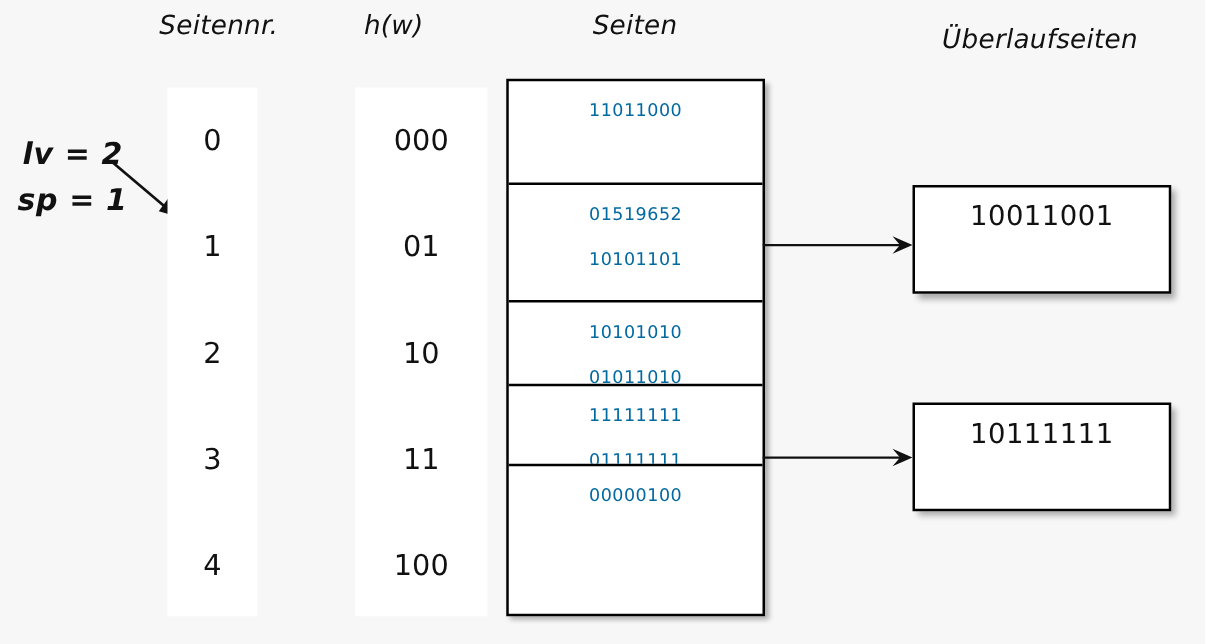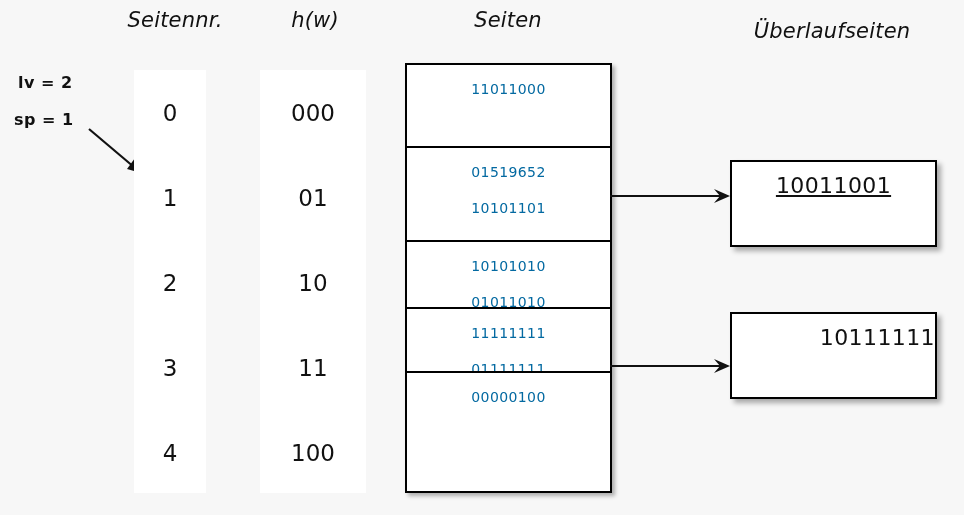--- a/index.html
+++ b/index.html
@@ -34,25 +34,27 @@
     transform: translateX(-50%);
   }
   #heading-seitennr { left: 175px; top: 8px; }
   #heading-hw       { left: 315px; top: 8px; }
   #heading-seiten   { left: 508px; top: 8px; }
   #heading-ueber    { left: 832px; top: 6px; margin-top: 13px; }
 
   
   .param-label {
     position: absolute;
-    font-size: 16px;
+    font-style: italic;
+    font-size: 24px;
     font-weight: 600;
     letter-spacing: 0.5px;
     white-space: nowrap;
     color: #111111;
+    margin-top: 36px;
   }
   #param-lv { left: 18px; top: 73px; }
   #param-sp { left: 14px; top: 110px; }
 
   
   #pointer-arrow {
     position: absolute;
     left: 85px;
     top: 125px;
     width: 70px;
@@ -60,21 +62,21 @@
   }
 
   
   .strip {
     position: absolute;
     background: #ffffff;
     top: 70px;
     height: 423px;
   }
   #strip-seitennr { left: 134px; width: 72px; }
-  #strip-hw       { left: 260px; width: 106px; }
+  #strip-hw       { left: 284px; width: 106px; }
 
   .strip-cell {
     position: absolute;
     left: 0;
     width: 100%;
     text-align: center;
     font-size: 23px;
     font-weight: 500;
     color: #111111;
     height: 30px;
@@ -125,22 +127,22 @@
   }
   .overflow-box .rec {
     display: block;
     font-size: 22px;
     font-weight: 500;
     letter-spacing: 0.4px;
     line-height: 36px;
     margin-top: 6px;
     color: #111111;
   }
-  #overflow-box-1 { top: 160px; text-decoration: underline; }
-  #overflow-box-2 { top: 312px; text-align: right; }
+  #overflow-box-1 { top: 148px; }
+  #overflow-box-2 { top: 322px; }
 
   
   .connector-arrow {
     position: absolute;
     left: 610px;
     width: 122px;
     height: 22px;
   }
   #connector-arrow-1 { top: 185px; }
   #connector-arrow-2 { top: 355px; }

